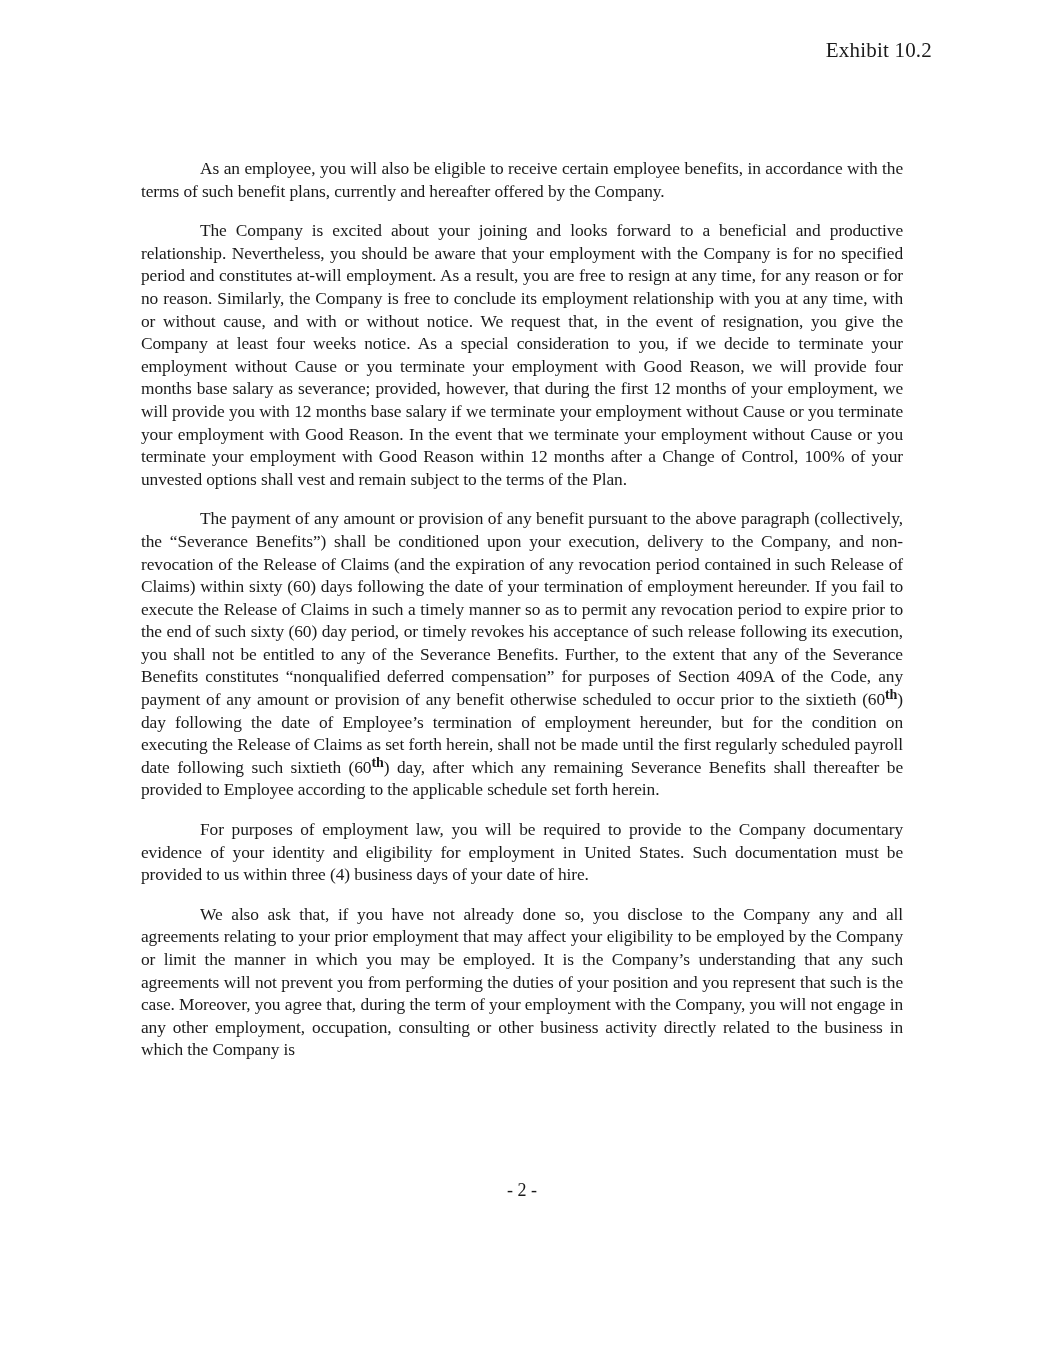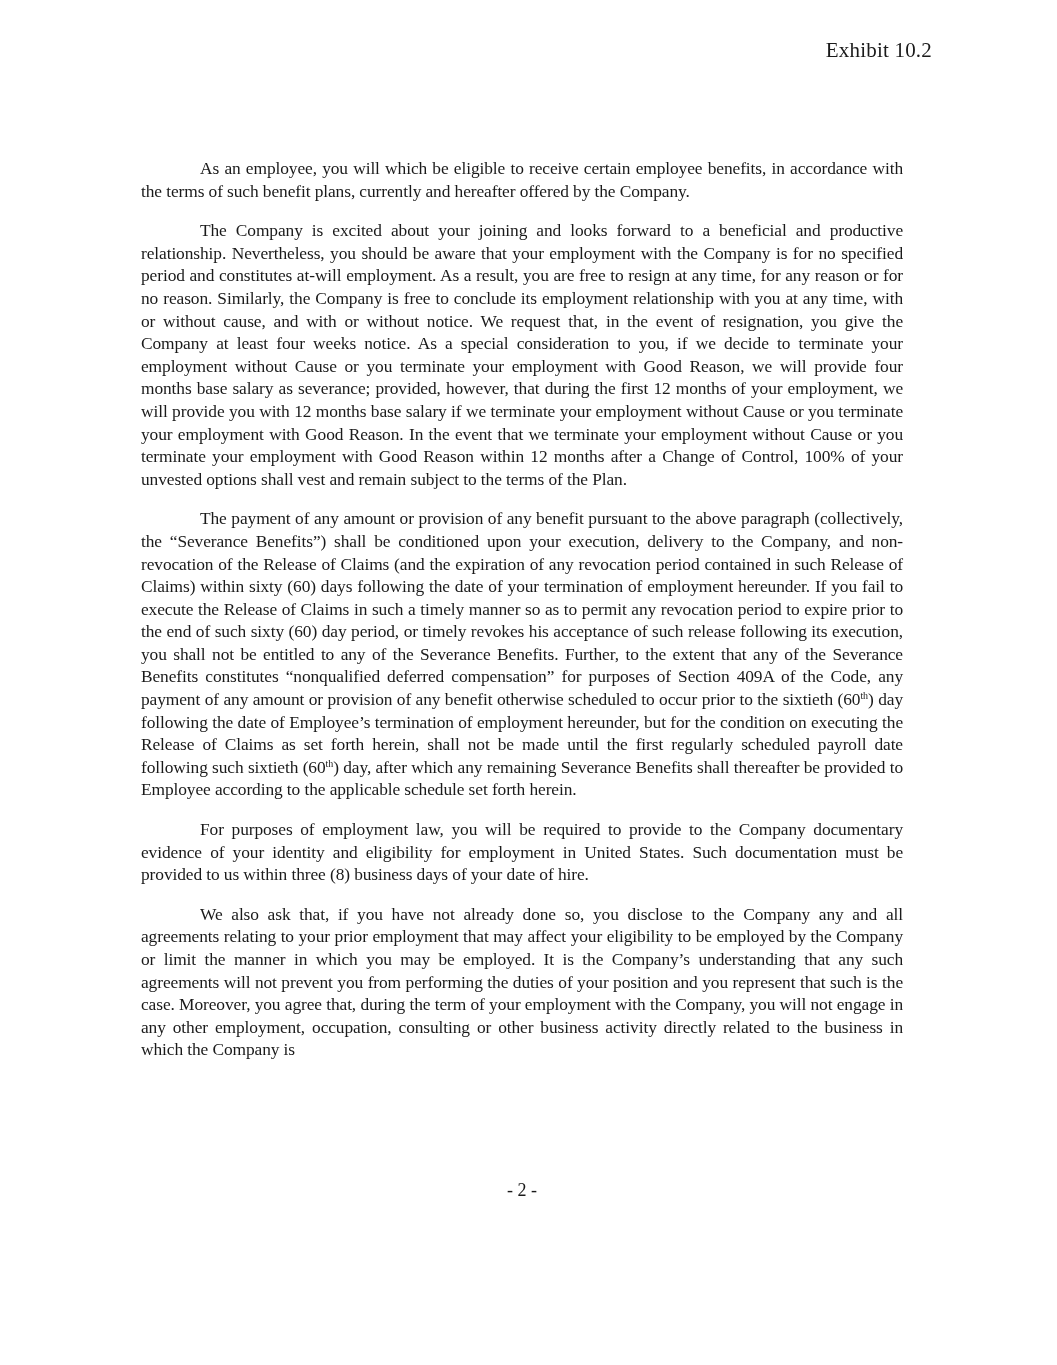--- a/index.html
+++ b/index.html
@@ -13,32 +13,32 @@
     font-size: 21px; letter-spacing: 0.2px; margin-left: 20px;
   }
   .body-text {
     position: absolute; left: 141px; top: 157px; width: 762px;
     font-size: 17.4px; line-height: 22.6px;
     text-align: justify; text-justify: inter-word;
     letter-spacing: -0.1px;
   }
   .para { margin: 0 0 17px 0; text-indent: 59px; }
   .para b { font-weight: normal; }
-  sup { font-size: 10px; line-height: 0; vertical-align: 6px; }
+  sup { font-size: 14px; line-height: 0; vertical-align: 6px; font-weight: bold; }
   .page-num {
     position: absolute; top: 1180px; left: 0; width: 1044px;
     text-align: center; font-size: 18px;
   }
 </style>
 </head>
 <body>
 
 <div class="exhibit">Exhibit 10.2</div>
 
 <div class="body-text">
-  <p class="para">As an employee, you will which be eligible to receive certain employee benefits, in accordance with the terms of such benefit plans, currently and hereafter offered by the Company.</p>
+  <p class="para">As an employee, you will also be eligible to receive certain employee benefits, in accordance with the terms of such benefit plans, currently and hereafter offered by the Company.</p>
   <p class="para">The Company is excited about your joining and looks forward to a beneficial and productive relationship. Nevertheless, you should be aware that your employment with the Company is for no specified period and constitutes at-will employment. As a result, you are free to resign at any time, for any reason or for no reason. Similarly, the Company is free to conclude its employment relationship with you at any time, with or without cause, and with or without notice. We request that, in the event of resignation, you give the Company at least four weeks notice.  As a special consideration to you, if we decide to terminate your employment without Cause or you terminate your employment with Good Reason, we will provide four months base salary as severance; provided, however, that during the first 12 months of your employment, we will provide you with 12 months base salary if we terminate your employment without Cause or you terminate your employment with Good Reason.  In the event that we terminate your employment without Cause or you terminate your employment with Good Reason within 12 months after a Change of Control, 100% of your unvested options shall vest and remain subject to the terms of the Plan.</p>
   <p class="para"><span>The payment of any amount or provision of any benefit pursuant to the above paragraph (collectively, the “</span><b>Severance Benefits</b><span>”) shall be conditioned upon your execution, delivery to the Company, and non-revocation of the Release of Claims (and the expiration of any revocation period contained in such Release of Claims) within sixty (60) days following the date of your termination of employment hereunder.  If you fail to execute the Release of Claims in such a timely manner so as to permit any revocation period to expire prior to the end of such sixty (60) day period, or timely revokes his acceptance of such release following its execution, you shall not be entitled to any of the Severance Benefits.  Further, to the extent that any of the Severance Benefits constitutes “nonqualified deferred compensation” for purposes of Section 409A of the Code, any payment of any amount or provision of any benefit otherwise scheduled to occur prior to the sixtieth (60</span><sup>th</sup><span>) day following the date of Employee’s termination of employment hereunder, but for the condition on executing the Release of Claims as set forth herein, shall not be made until the first regularly scheduled payroll date following such sixtieth (60</span><sup>th</sup><span>) day, after which any remaining Severance Benefits shall thereafter be provided to Employee according to the applicable schedule set forth herein.</span></p>
-  <p class="para">For purposes of employment law, you will be required to provide to the Company documentary evidence of your identity and eligibility for employment in United States. Such documentation must be provided to us within three (8) business days of your date of hire.</p>
+  <p class="para">For purposes of employment law, you will be required to provide to the Company documentary evidence of your identity and eligibility for employment in United States. Such documentation must be provided to us within three (4) business days of your date of hire.</p>
   <p class="para">We also ask that, if you have not already done so, you disclose to the Company any and all agreements relating to your prior employment that may affect your eligibility to be employed by the Company or limit the manner in which you may be employed. It is the Company’s understanding that any such agreements will not prevent you from performing the duties of your position and you represent that such is the case. Moreover, you agree that, during the term of your employment with the Company, you will not engage in any other employment, occupation, consulting or other business activity directly related to the business in which the Company is</p>
 </div>
 
 <div class="page-num">- 2 -</div>
 
 </body></html>

